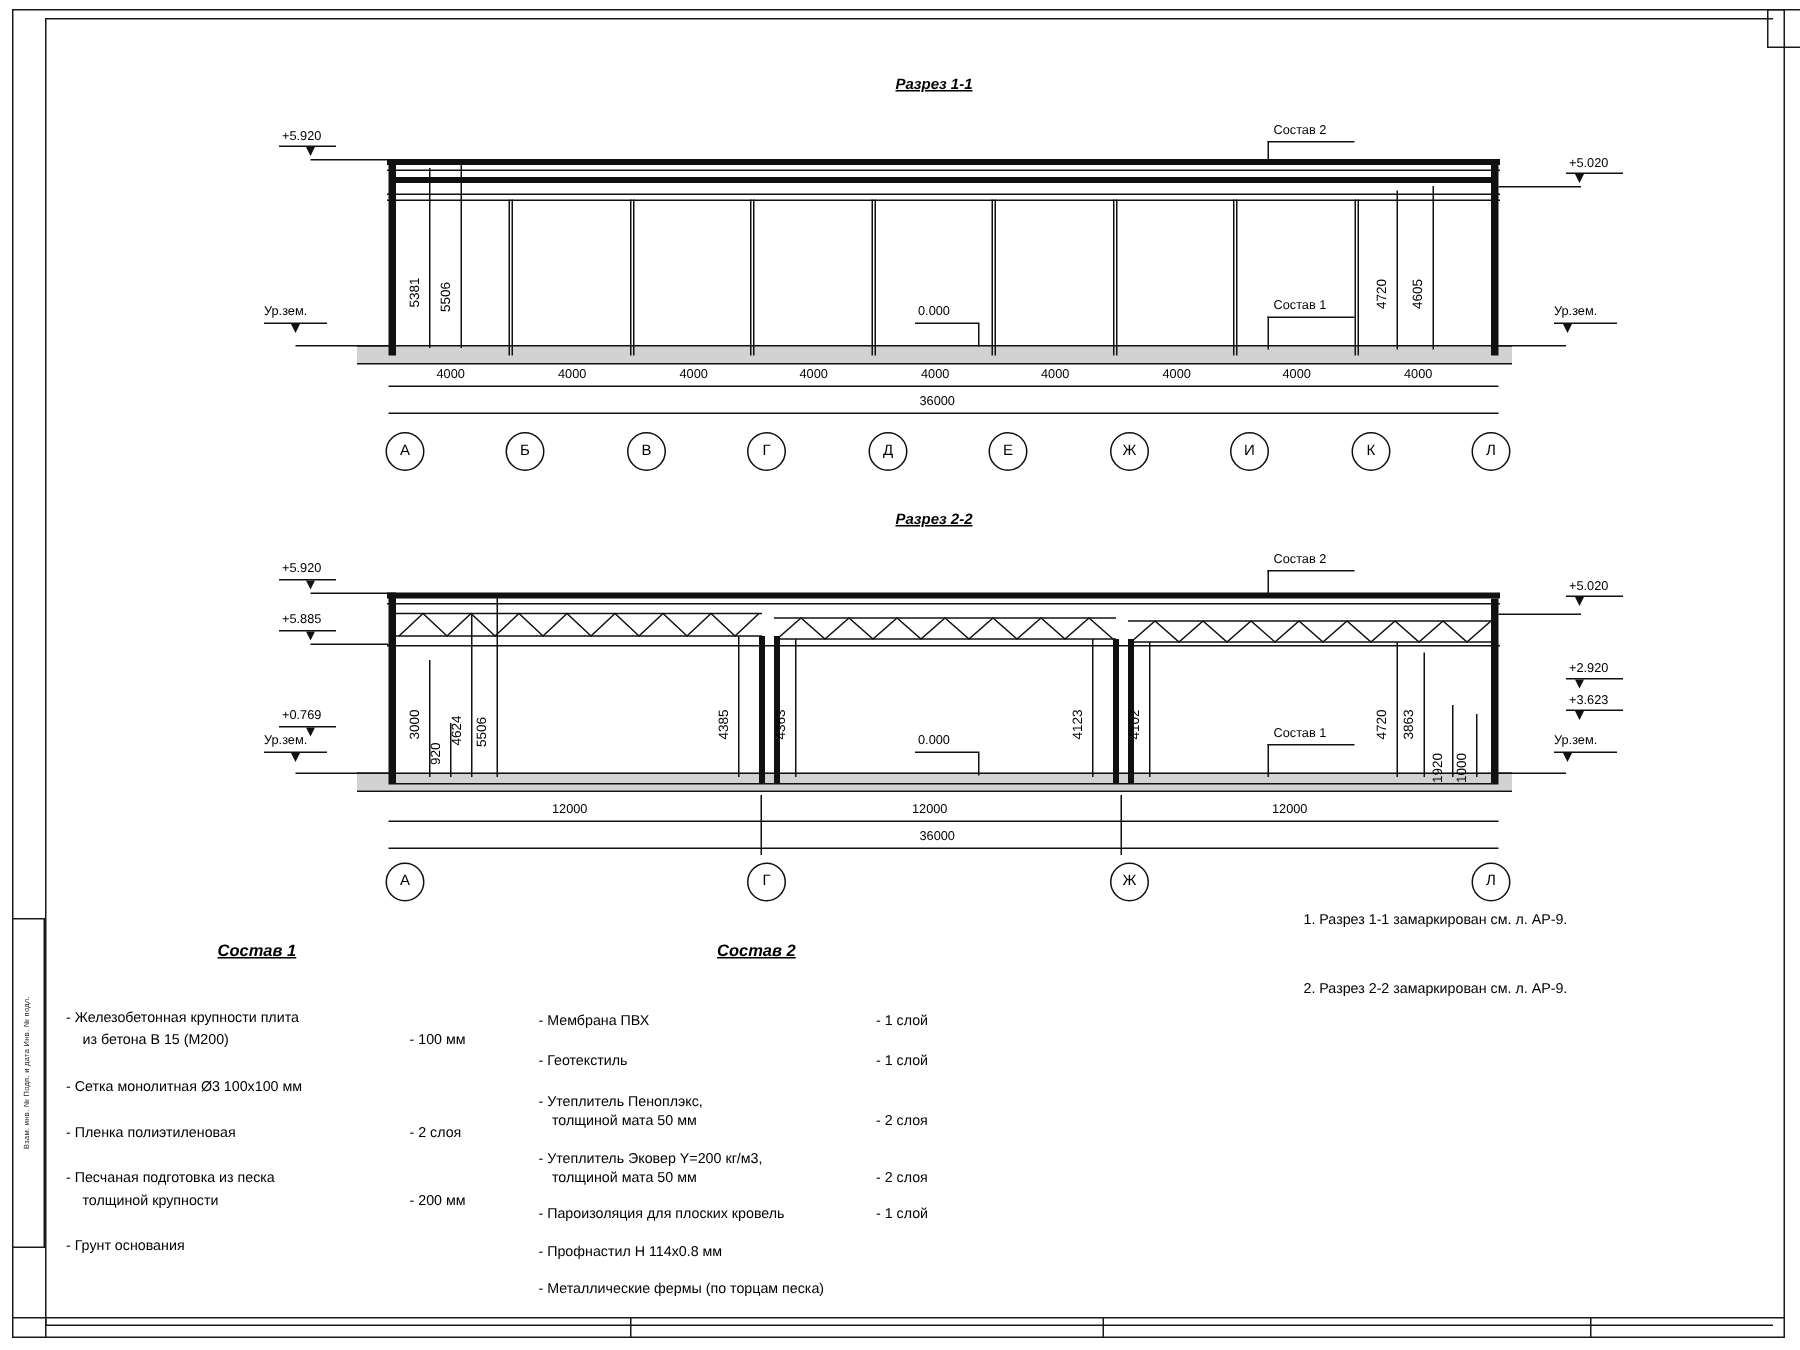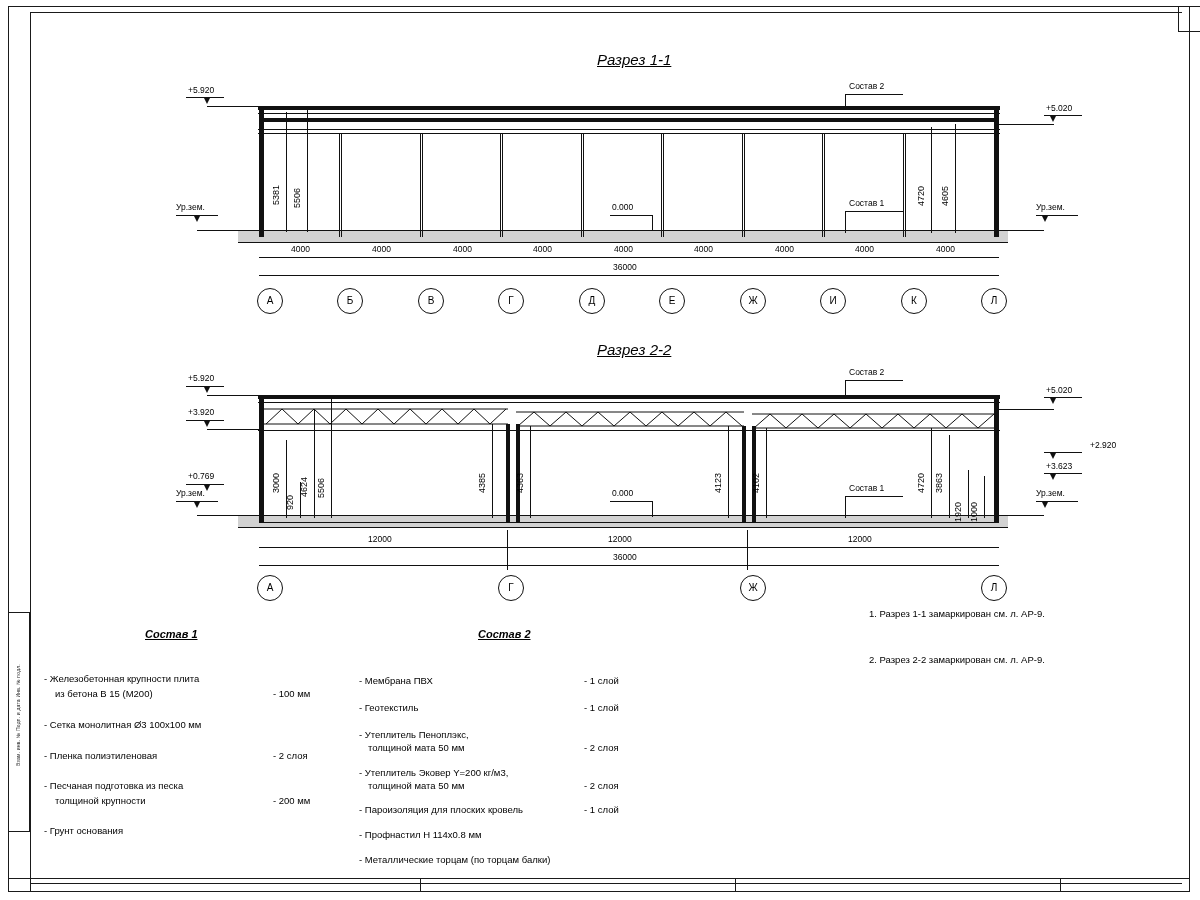--- a/index.html
+++ b/index.html
@@ -80,23 +80,23 @@
   
   .t {
     position: absolute;
     font-size: 10px;
     white-space: nowrap;
     line-height: 1.15;
   }
   .t.sm { font-size: 8.5px; }
   .title {
     position: absolute;
-    font-size: 15px;
+    font-size: 10px;
     font-style: italic;
-    font-weight: normal;
+    font-weight: bold;
     text-decoration: underline;
     white-space: nowrap;
   }
   .sect-title {
     position: absolute;
     font-size: 11px;
     font-style: italic;
     font-weight: bold;
     text-decoration: underline;
     white-space: nowrap;
@@ -297,40 +297,40 @@
   <div class="blk" style="left:742px; top:426px; width:4px; height:96px;"></div>
   <div class="blk" style="left:752px; top:426px; width:4px; height:96px;"></div>
 
   <div class="h" style="left:259px; top:522px; width:740px;"></div>
 
   <div class="t sm" style="left:188px; top:374px;">+5.920</div>
   <div class="h" style="left:186px; top:386px; width:38px;"></div>
   <div class="lvl-arrow" style="left:204px; top:387px;"></div>
   <div class="h" style="left:207px; top:395px; width:52px;"></div>
 
-  <div class="t sm" style="left:188px; top:408px;">+3.920</div>
+  <div class="t sm" style="left:188px; top:408px;">+5.885</div>
   <div class="h" style="left:186px; top:420px; width:38px;"></div>
   <div class="lvl-arrow" style="left:204px; top:421px;"></div>
   <div class="h" style="left:207px; top:429px; width:52px;"></div>
 
   <div class="t sm" style="left:188px; top:472px;">+0.769</div>
   <div class="h" style="left:186px; top:484px; width:38px;"></div>
   <div class="lvl-arrow" style="left:204px; top:485px;"></div>
 
   <div class="t sm" style="left:176px; top:489px;">Ур.зем.</div>
   <div class="h" style="left:176px; top:501px; width:42px;"></div>
   <div class="lvl-arrow" style="left:194px; top:502px;"></div>
   <div class="h" style="left:197px; top:515px; width:62px;"></div>
 
   <div class="t sm" style="left:1046px; top:386px;">+5.020</div>
   <div class="h" style="left:1044px; top:397px; width:38px;"></div>
   <div class="lvl-arrow" style="left:1050px; top:398px;"></div>
   <div class="h" style="left:999px; top:409px; width:55px;"></div>
 
-  <div class="t sm" style="left:1046px; top:441px;margin-left:44px;">+2.920</div>
+  <div class="t sm" style="left:1046px; top:441px;">+2.920</div>
   <div class="h" style="left:1044px; top:452px; width:38px;"></div>
   <div class="lvl-arrow" style="left:1050px; top:453px;"></div>
 
   <div class="t sm" style="left:1046px; top:462px;">+3.623</div>
   <div class="h" style="left:1044px; top:473px; width:38px;"></div>
   <div class="lvl-arrow" style="left:1050px; top:474px;"></div>
 
   <div class="t sm" style="left:1036px; top:489px;">Ур.зем.</div>
   <div class="h" style="left:1036px; top:501px; width:42px;"></div>
   <div class="lvl-arrow" style="left:1042px; top:502px;"></div>
@@ -421,18 +421,18 @@
 
   <div class="spec-item" style="left:359px; top:767px;">- Утеплитель Эковер Y=200 кг/м3,</div>
   <div class="spec-item" style="left:368px; top:780px;">толщиной мата 50 мм</div>
   <div class="spec-item" style="left:584px; top:780px;">- 2 слоя</div>
 
   <div class="spec-item" style="left:359px; top:804px;">- Пароизоляция для плоских кровель</div>
   <div class="spec-item" style="left:584px; top:804px;">- 1 слой</div>
 
   <div class="spec-item" style="left:359px; top:829px;">- Профнастил Н 114х0.8 мм</div>
 
-  <div class="spec-item" style="left:359px; top:854px;">- Металлические торцам (по торцам балки)</div>
+  <div class="spec-item" style="left:359px; top:854px;">- Металлические фермы (по торцам песка)</div>
 
   <div class="notes-line" style="left:869px; top:608px;">1. Разрез 1-1 замаркирован см. л. АР-9.</div>
   <div class="notes-line" style="left:869px; top:654px;">2. Разрез 2-2 замаркирован см. л. АР-9.</div>
 
 </div>
 
 </body></html>

